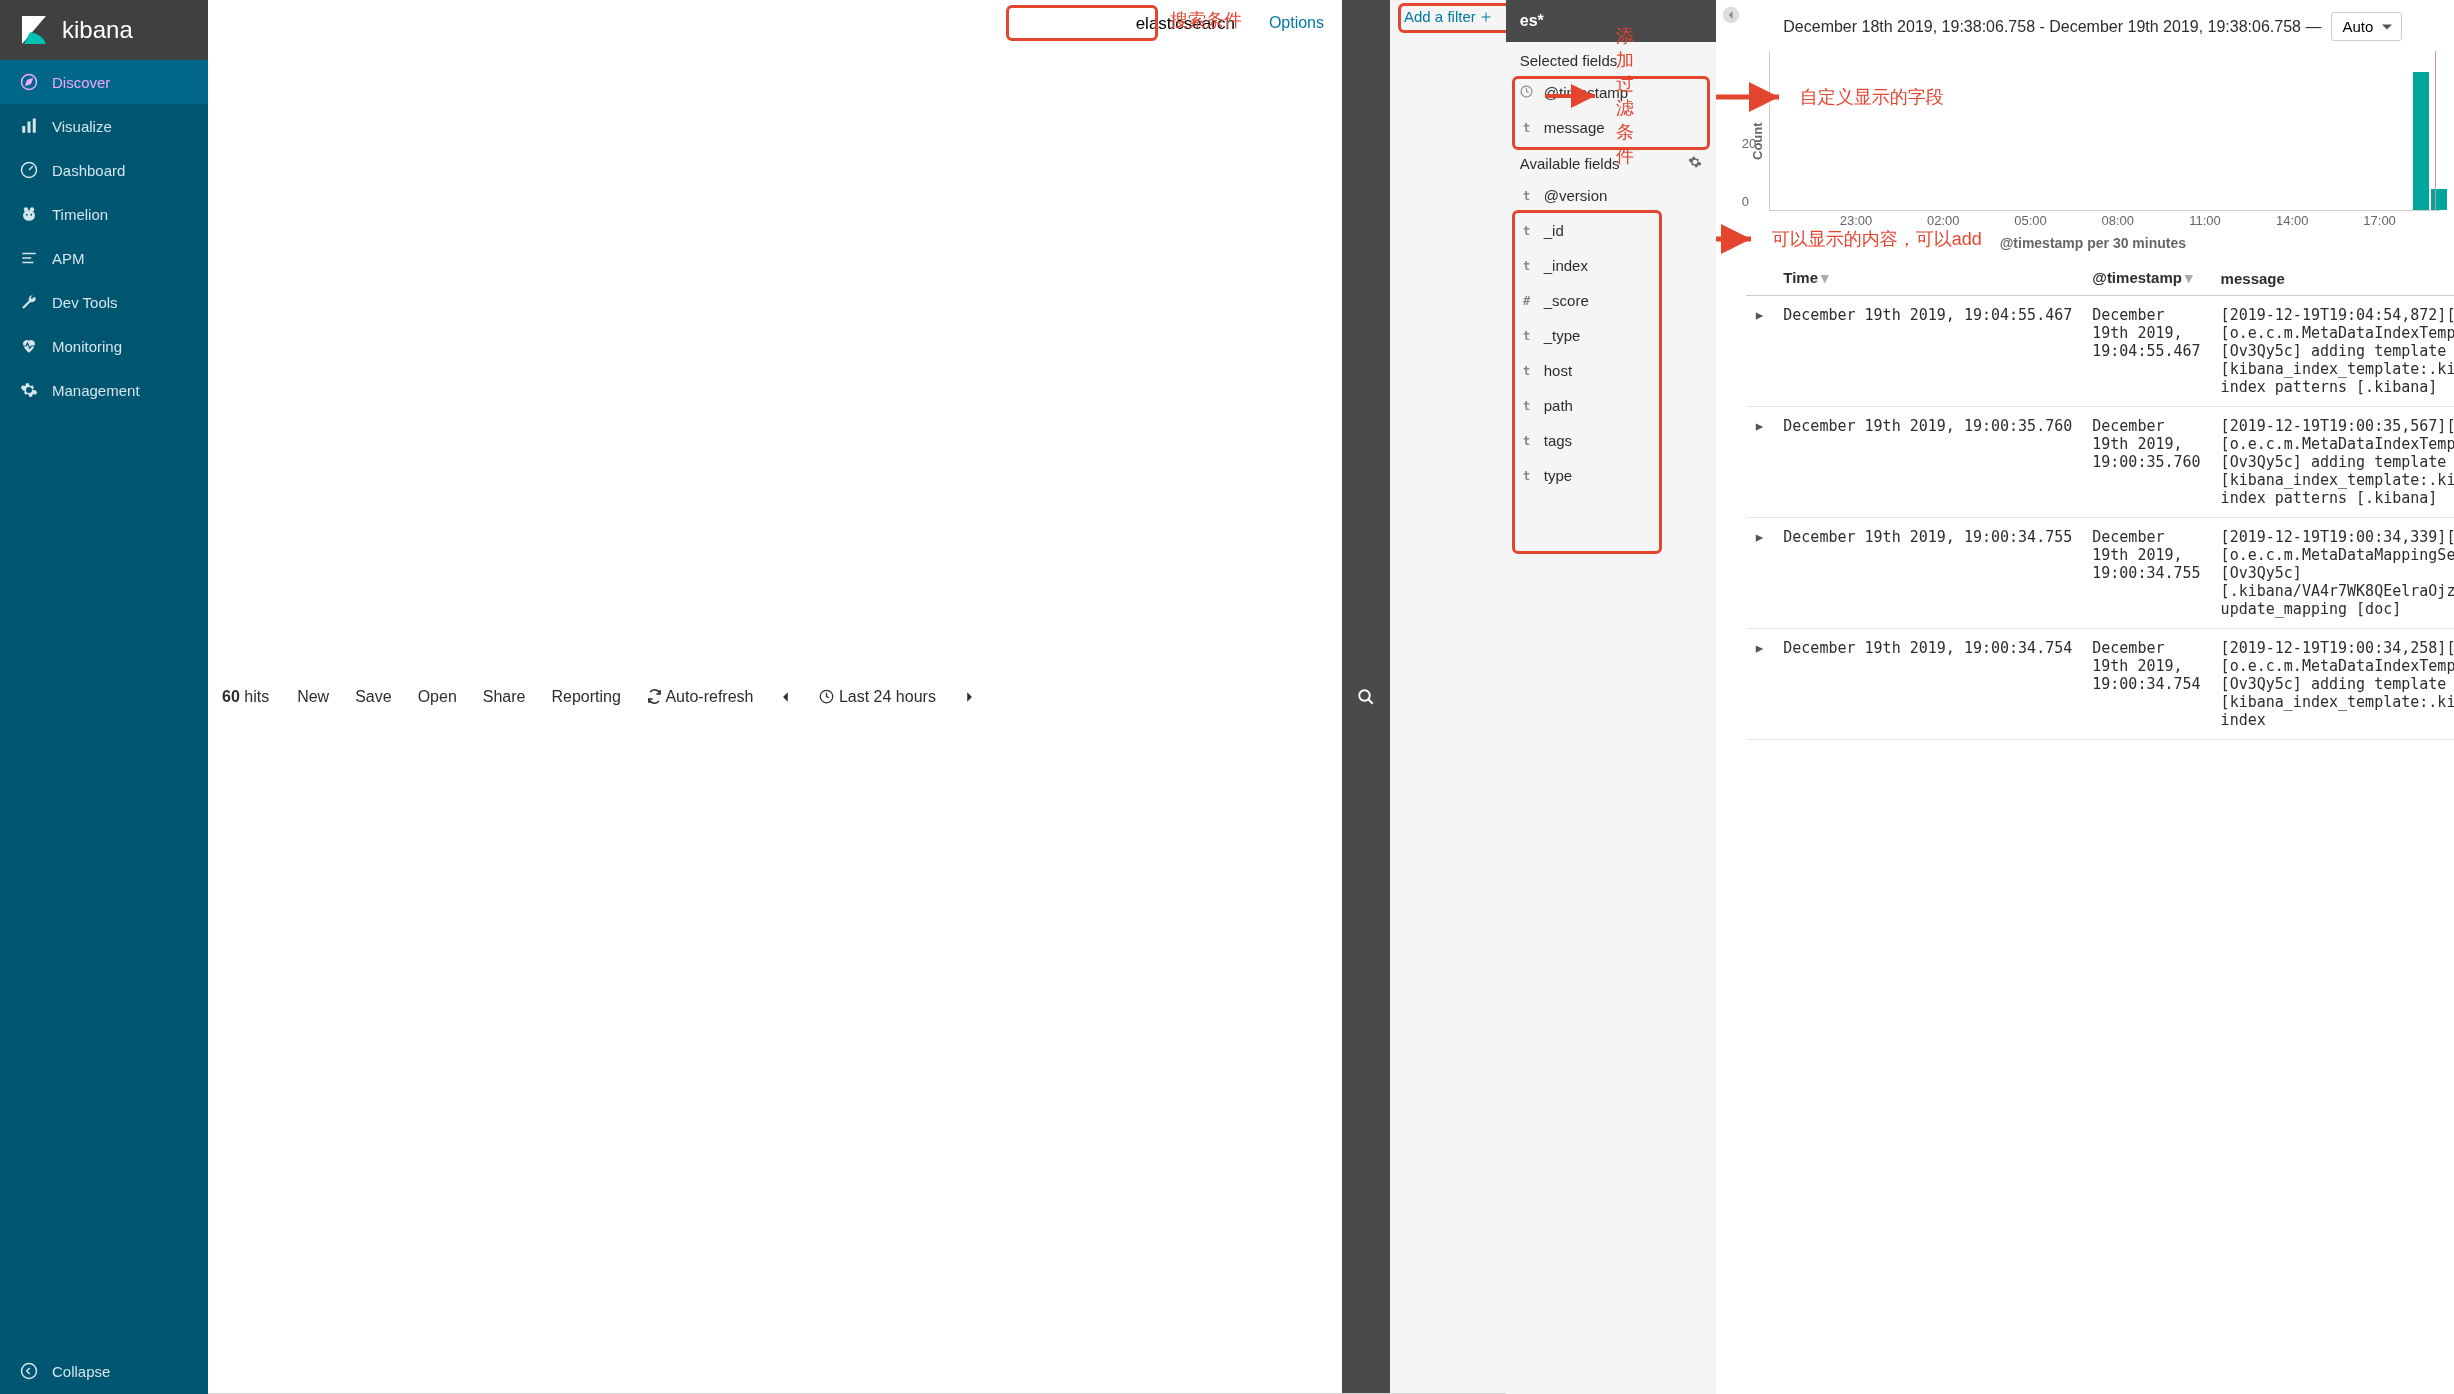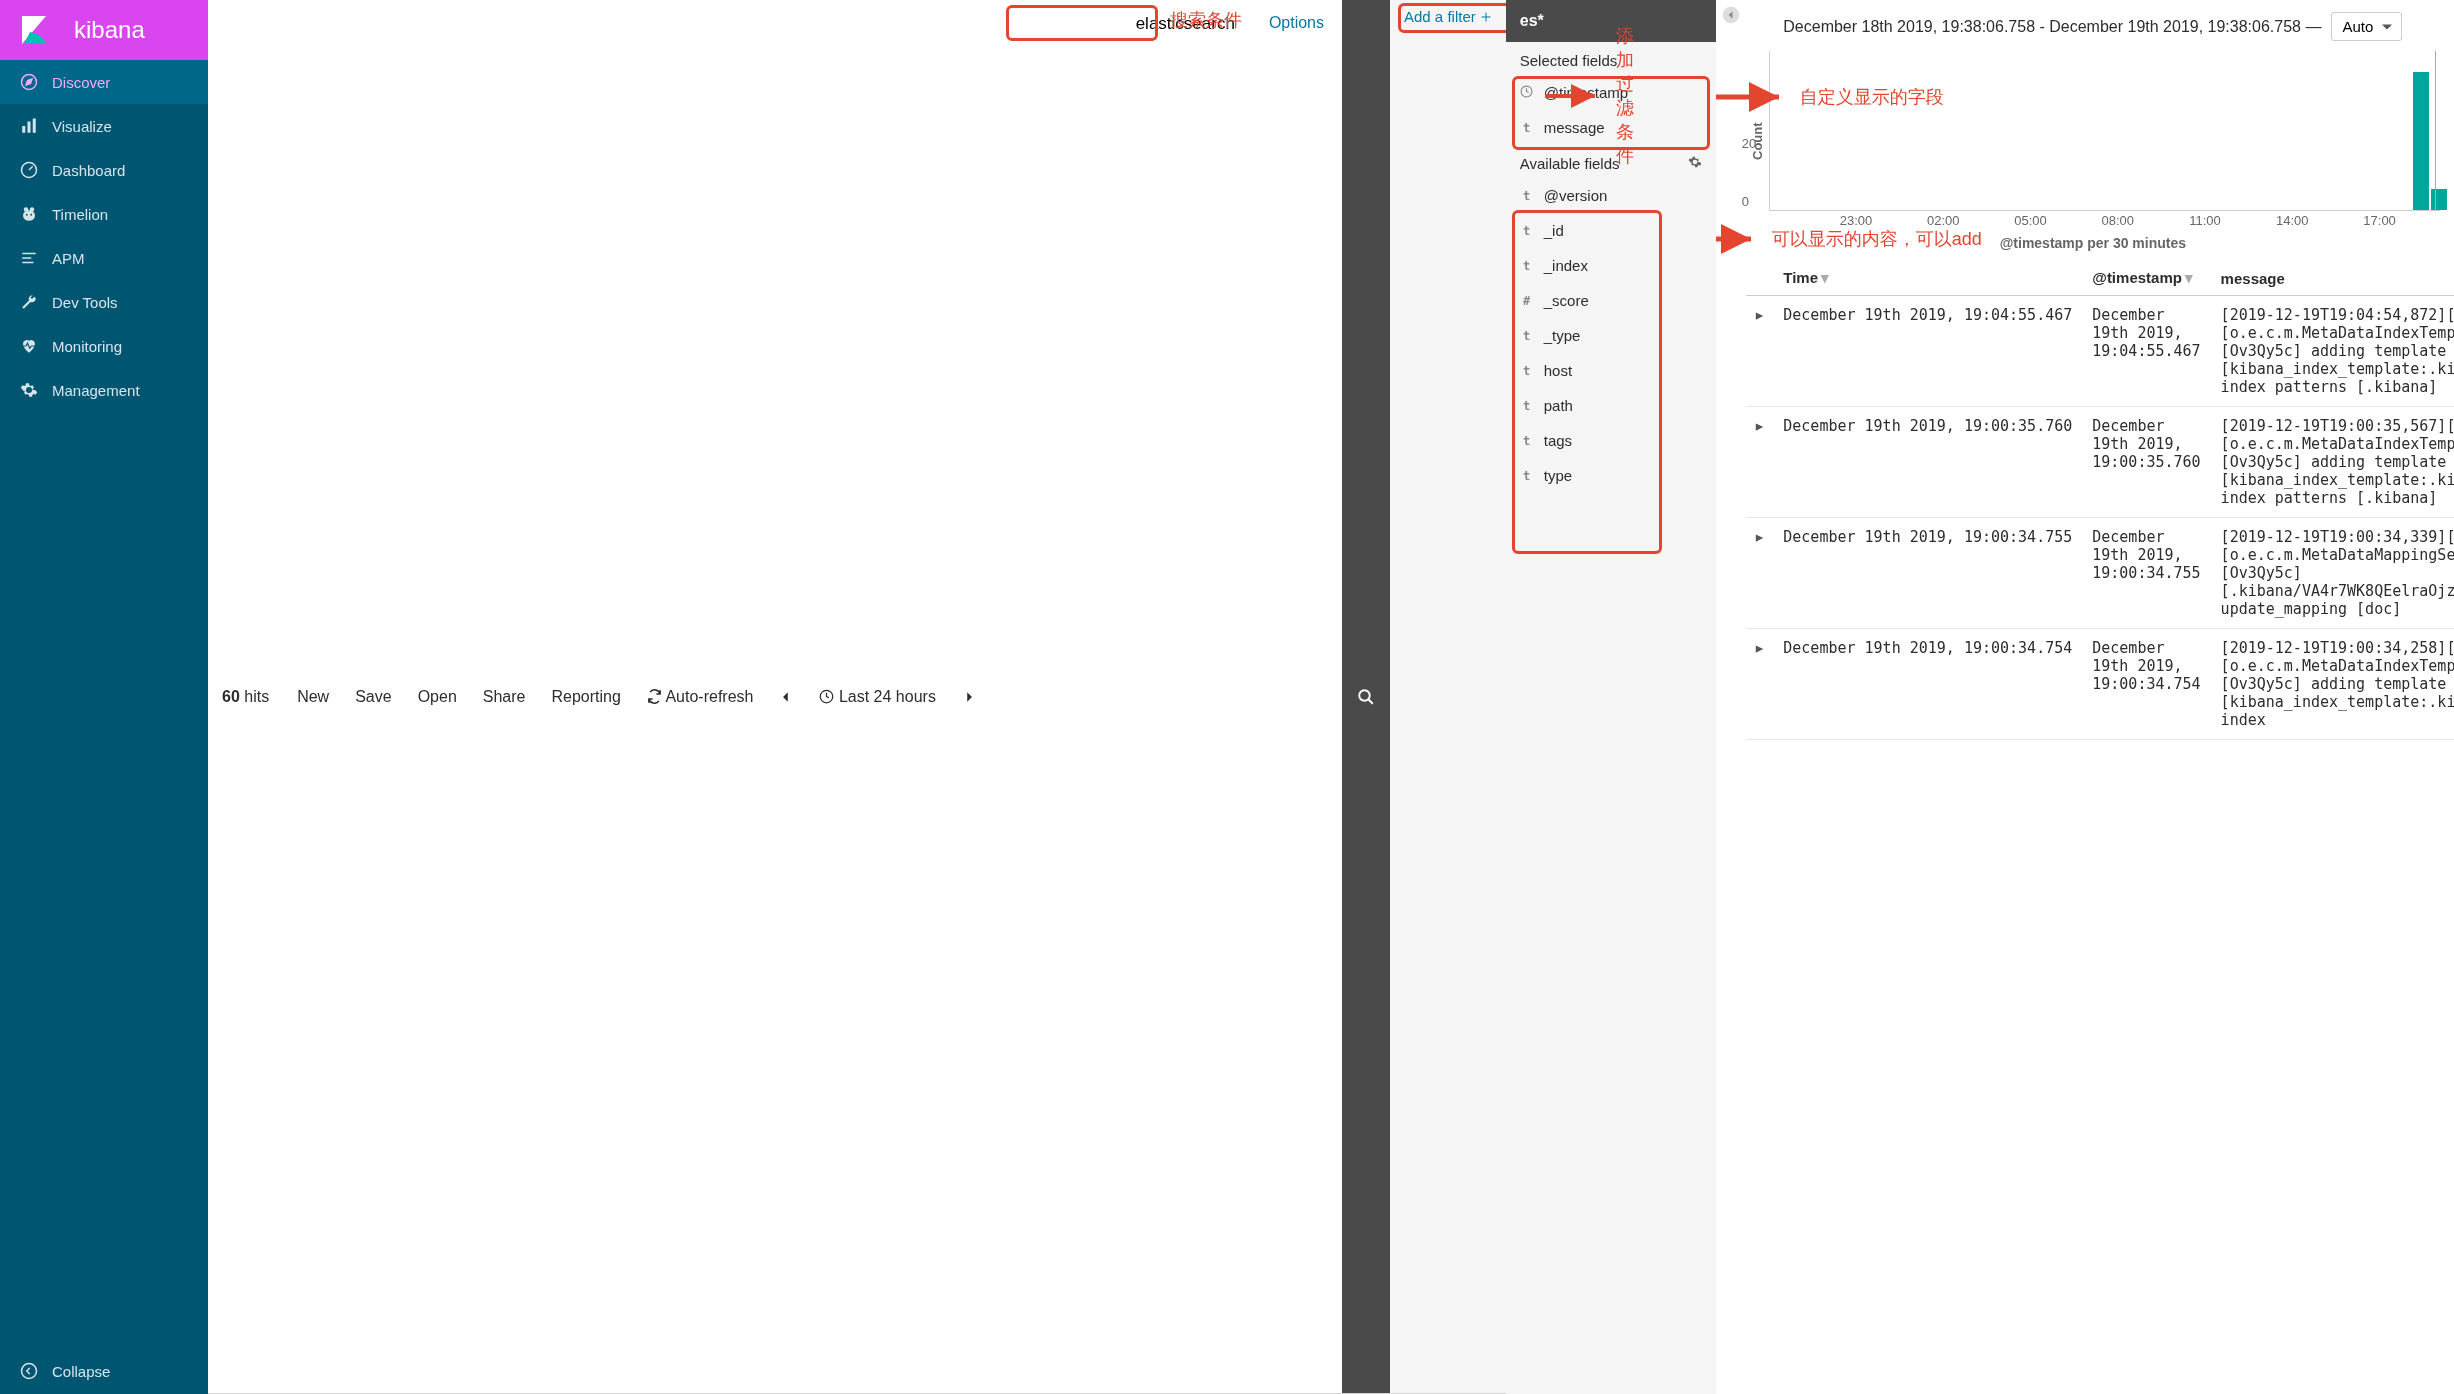--- a/index.html
+++ b/index.html
@@ -1,21 +1,21 @@
 <!DOCTYPE html>
 <html><head>
 <meta charset="utf-8">
 <style>
 * { box-sizing: border-box; margin: 0; padding: 0; }
 body { font-family: -apple-system, BlinkMacSystemFont, "Segoe UI", Helvetica, Arial, sans-serif; font-size: 14px; color: #2d2d2d; background: #fff; overflow: hidden; }
 .app { display: flex; height: 100vh; }
 
 
 .sidebar { width: 208px; background: #005571; color: #fff; display: flex; flex-direction: column; }
-.logo-row { display: flex; align-items: center; padding: 14px 18px; background: #d946ef; gap: 24px; }
+.logo-row { display: flex; align-items: center; padding: 14px 18px; background: #404040; gap: 12px; }
 .logo-mark { width: 32px; height: 32px; }
 .logo-text { font-size: 24px; font-weight: 400; color: #fff; }
 .nav { flex: 1; }
 .nav-item { display: flex; align-items: center; gap: 14px; padding: 13px 20px; color: #d4e5ec; cursor: pointer; font-size: 15px; }
 .nav-item.active { background: #00668a; color: #f0abfc; }
 .nav-icon { width: 18px; height: 18px; display: inline-flex; align-items: center; justify-content: center; }
 .collapse-row { display: flex; align-items: center; gap: 14px; padding: 14px 20px; color: #d4e5ec; cursor: pointer; font-size: 15px; }
 
 
 .main { flex: 1; display: flex; flex-direction: row; overflow: hidden; }

